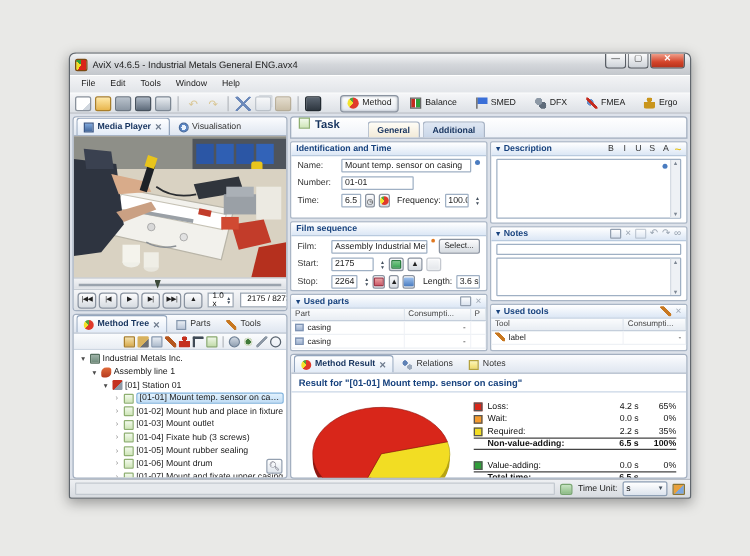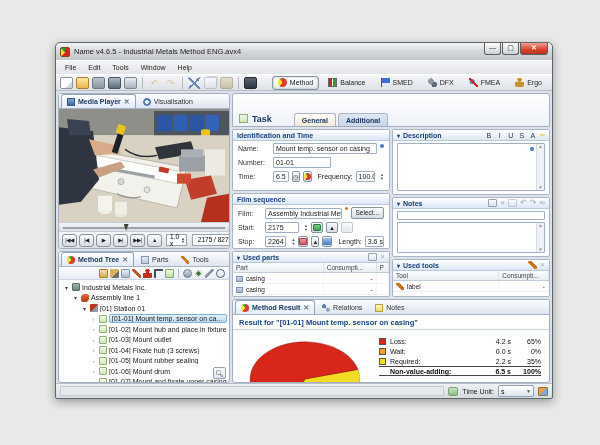--- a/index.html
+++ b/index.html
@@ -124,22 +124,22 @@
   .trow[data-kind="company"] .tico { background:linear-gradient(#9fb4a8,#6d8a7a); border:1px solid #55705f; }
   .trow[data-kind="line"] .tico { background:linear-gradient(#e06a3a,#b53a1e); border-radius:50% 2px 50% 2px; }
   .trow[data-kind="station"] .tico { background:linear-gradient(135deg,#c4301e 0 55%,#8d99a6 55%); }
   .trow[data-kind="task"] .tico { background:linear-gradient(#f2f9ec,#cfe6b8); border:1px solid #8fb072; }
   .tlabel { overflow:hidden; text-overflow:ellipsis; }
   .trow[data-sel="true"] .tlabel { background:linear-gradient(#e3f2fd,#bfdcf5); border:1px solid #7fb2dd; border-radius:2px; padding:0 2px; }
   .tree-search { position:absolute; right:3px; bottom:3px; width:13px; height:12px; border:1px solid #94a0b0;
     background:linear-gradient(#fff,#dfe5ec); border-radius:2px; font-size:7px; text-align:center; line-height:11px; color:#445; }
 
   
-  .taskhdr { height:34px; background:linear-gradient(#ffffff,#eef2f8); border:1px solid #a3afc0; border-radius:3px 3px 0 0;
-    display:flex; align-items:flex-end; gap:4px; padding:0 6px; }
+  .taskhdr { height:18px; background:linear-gradient(#ffffff,#eef2f8); border:1px solid #a3afc0; border-radius:3px 3px 0 0;
+    display:flex; gap:4px; padding:0 6px; }
   .task-ic { width:9px; height:9px; background:linear-gradient(#f2f9ec,#cfe6b8); border:1px solid #8fb072; margin-bottom:3px; }
   .task-title { font-size:9px; font-weight:bold; color:#16335e; margin:0 18px 2px 0; }
   .ttab { height:13px; padding:0 7px; font-size:7px; font-weight:bold; color:#16335e; display:flex; align-items:center;
     border:1px solid #a9b5c6; border-bottom:none; border-radius:3px 3px 0 0; background:linear-gradient(#dfe7f3,#c9d6e8); }
   .ttab[data-sel="true"] { background:linear-gradient(#fffdf6,#f1ead8); }
   .taskbody { display:flex; gap:2px; height:168px; }
   .taskcol { flex:1; display:flex; flex-direction:column; gap:2px; min-width:0; }
   .grp { background:#fff; border:1px solid #aab6c6; border-radius:2px; display:flex; flex-direction:column; overflow:hidden; }
   .grp-hd { height:11px; display:flex; align-items:center; gap:3px; padding:0 4px;
     background:linear-gradient(#ffffff,#dce7f5); border-bottom:1px solid #b9cade;
@@ -208,21 +208,21 @@
   .sel .arr { font-size:5px; color:#44505e; }
   .sb-win { width:10px; height:9px; background:linear-gradient(135deg,#e8a13c 0 50%,#7da7dd 50%); border:1px solid #8a7434; border-radius:1px; }
 </style>
 </head>
 <body>
 
 <div class="window">
 
   <div class="titlebar">
     <span class="app-icon"></span>
-    <span class="title">Name v4.6.5 - Industrial Metals Method ENG.avx4</span>
+    <span class="title">AviX v4.6.5 - Industrial Metals General ENG.avx4</span>
     <div class="winbtns">
       <div class="wb">—</div>
       <div class="wb">▢</div>
       <div class="wb close">✕</div>
     </div>
   </div>
 
   <div class="menubar">
 
   <span class="menu-item">File</span>

